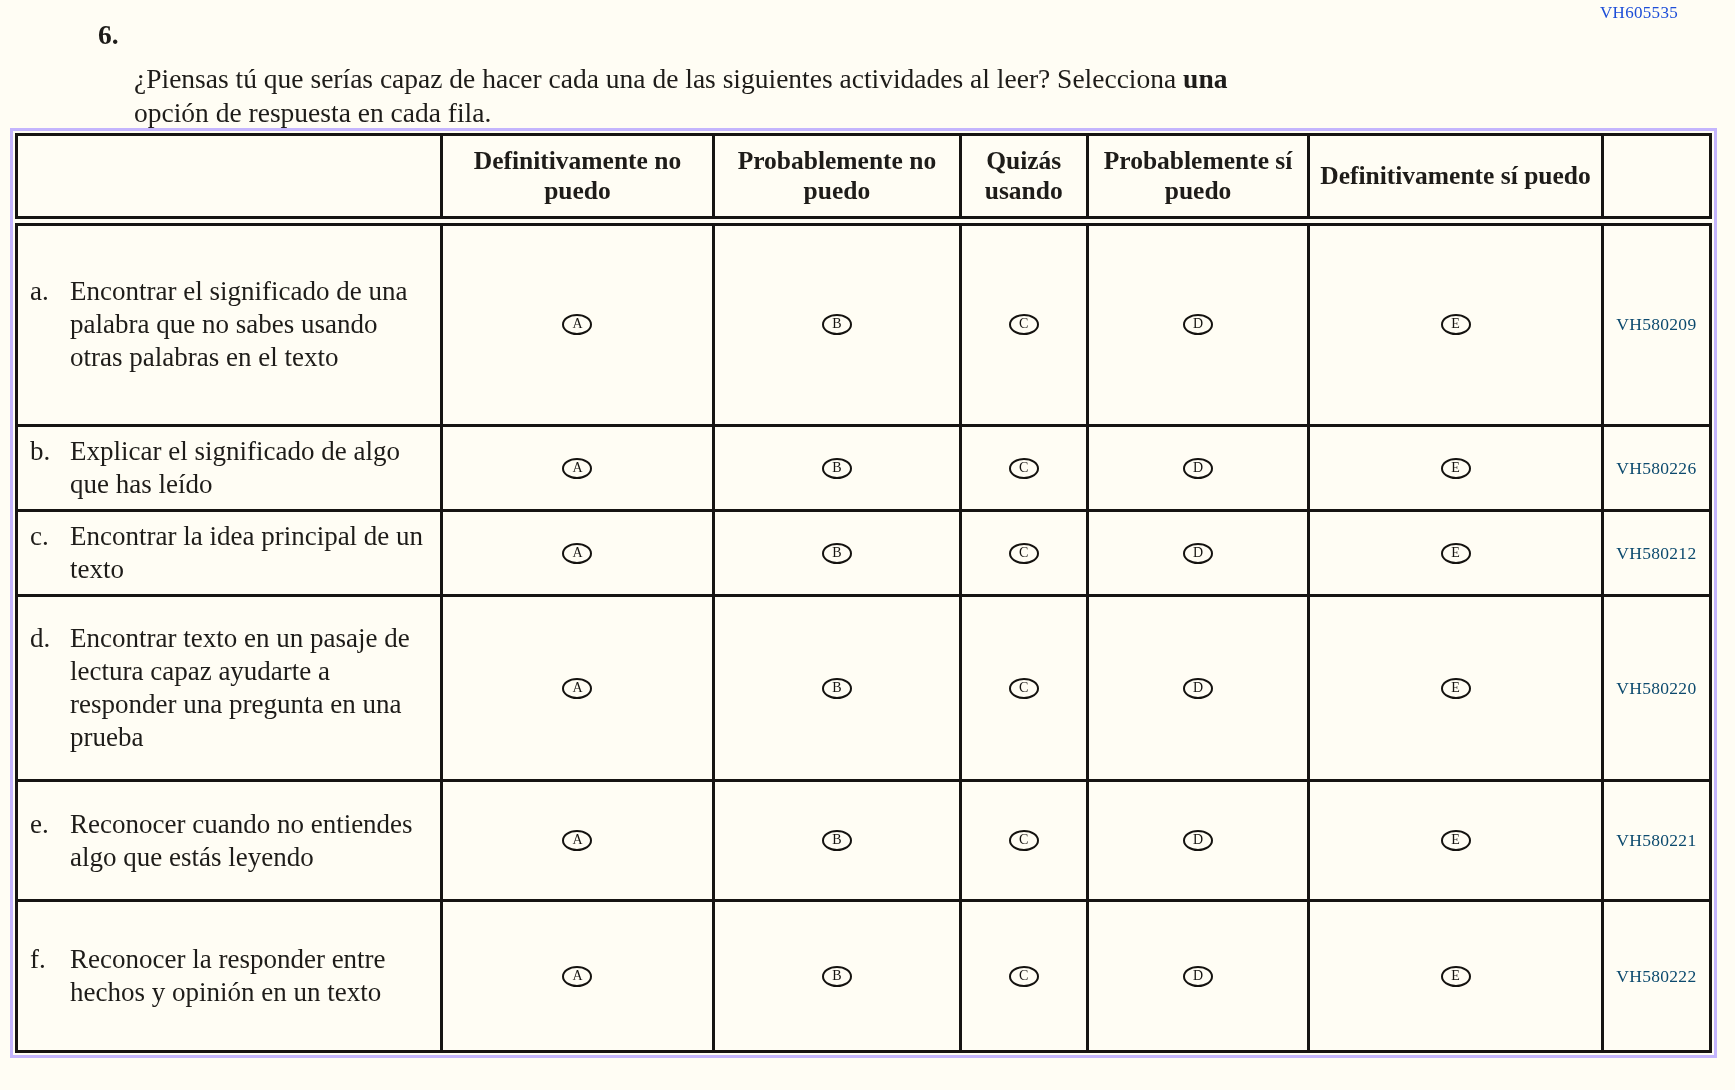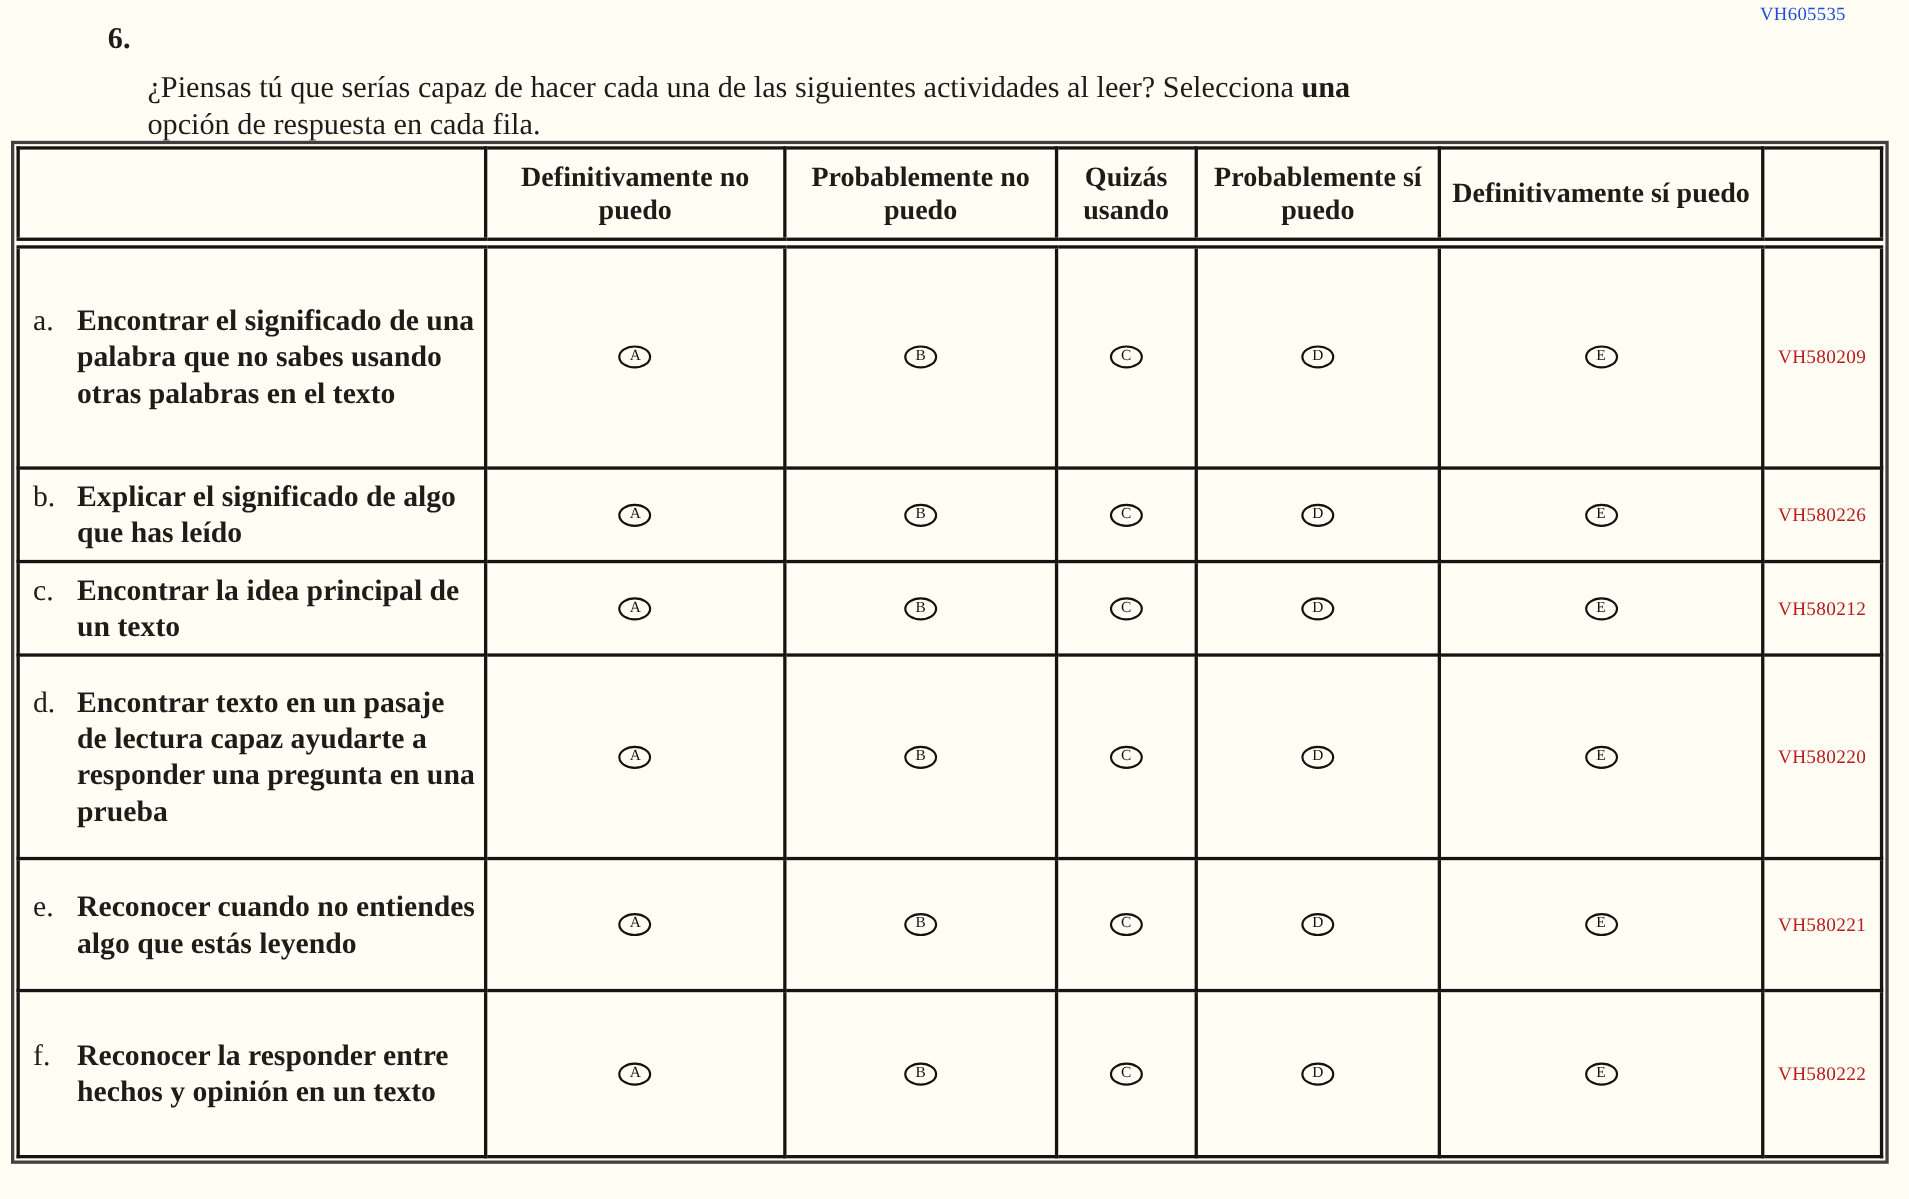--- a/index.html
+++ b/index.html
@@ -17,51 +17,51 @@
   }
   .question {
     position:absolute; left:98px; top:18px; width:1180px;
     display:flex; font-size:27.5px; line-height:34px;
   }
   .q-num { font-weight:bold; width:36px; flex:0 0 36px; }
   .q-text { width:1120px;margin-top:44px; }
   .q-bold { font-weight:bold; }
   .matrix-wrap {
     position:absolute; left:10px; top:128px; width:1707px;
-    border:3px solid #404040; padding:2px; background:#fffdf4;
+    border:3px solid #c4b5fd; padding:2px; background:#fffdf4;
   }
   table.matrix {
     width:100%; border-collapse:collapse; table-layout:fixed;
     background:#fffdf4;
   }
   table.matrix th, table.matrix td {
     border:3px solid #161412;
   }
   table.matrix thead th {
     border-bottom:10px double #161412;
     font-size:25.5px; line-height:30px; font-weight:bold;
     text-align:center; vertical-align:middle; padding:4px 2px;
   }
   td.activity {
     vertical-align:middle; padding:8px 6px 8px 12px;
     font-size:27px; line-height:33px;
   }
   .act-flex { display:flex; }
   .act-letter { width:40px; flex:0 0 40px; }
-  .act-text { flex:1 1 auto;font-weight:bold; }
+  .act-text { flex:1 1 auto; }
   td.bubble-cell { text-align:center; vertical-align:middle; }
   .bubble {
     display:inline-block; width:30px; height:21px;
     border:2.5px solid #14120f; border-radius:50%;
     font-size:14px; line-height:16.5px; text-align:center;
     color:#14120f; background:transparent; cursor:pointer;
   }
   td.code-cell {
     text-align:center; vertical-align:middle;
-    font-size:17.5px; color:#b91c1c; letter-spacing:.3px;
+    font-size:17.5px; color:#0c4a6e; letter-spacing:.3px;
   }
 </style>
 </head>
 <body>
 
 <div class="top-code">VH605535</div>
 
 <div class="question">
   <span class="q-num">6.</span>
   <div class="q-text"><span>¿Piensas tú que serías capaz de hacer cada una de las siguientes actividades al leer? Selecciona </span><span class="q-bold">una</span><span> opción de respuesta en cada fila.</span></div>

